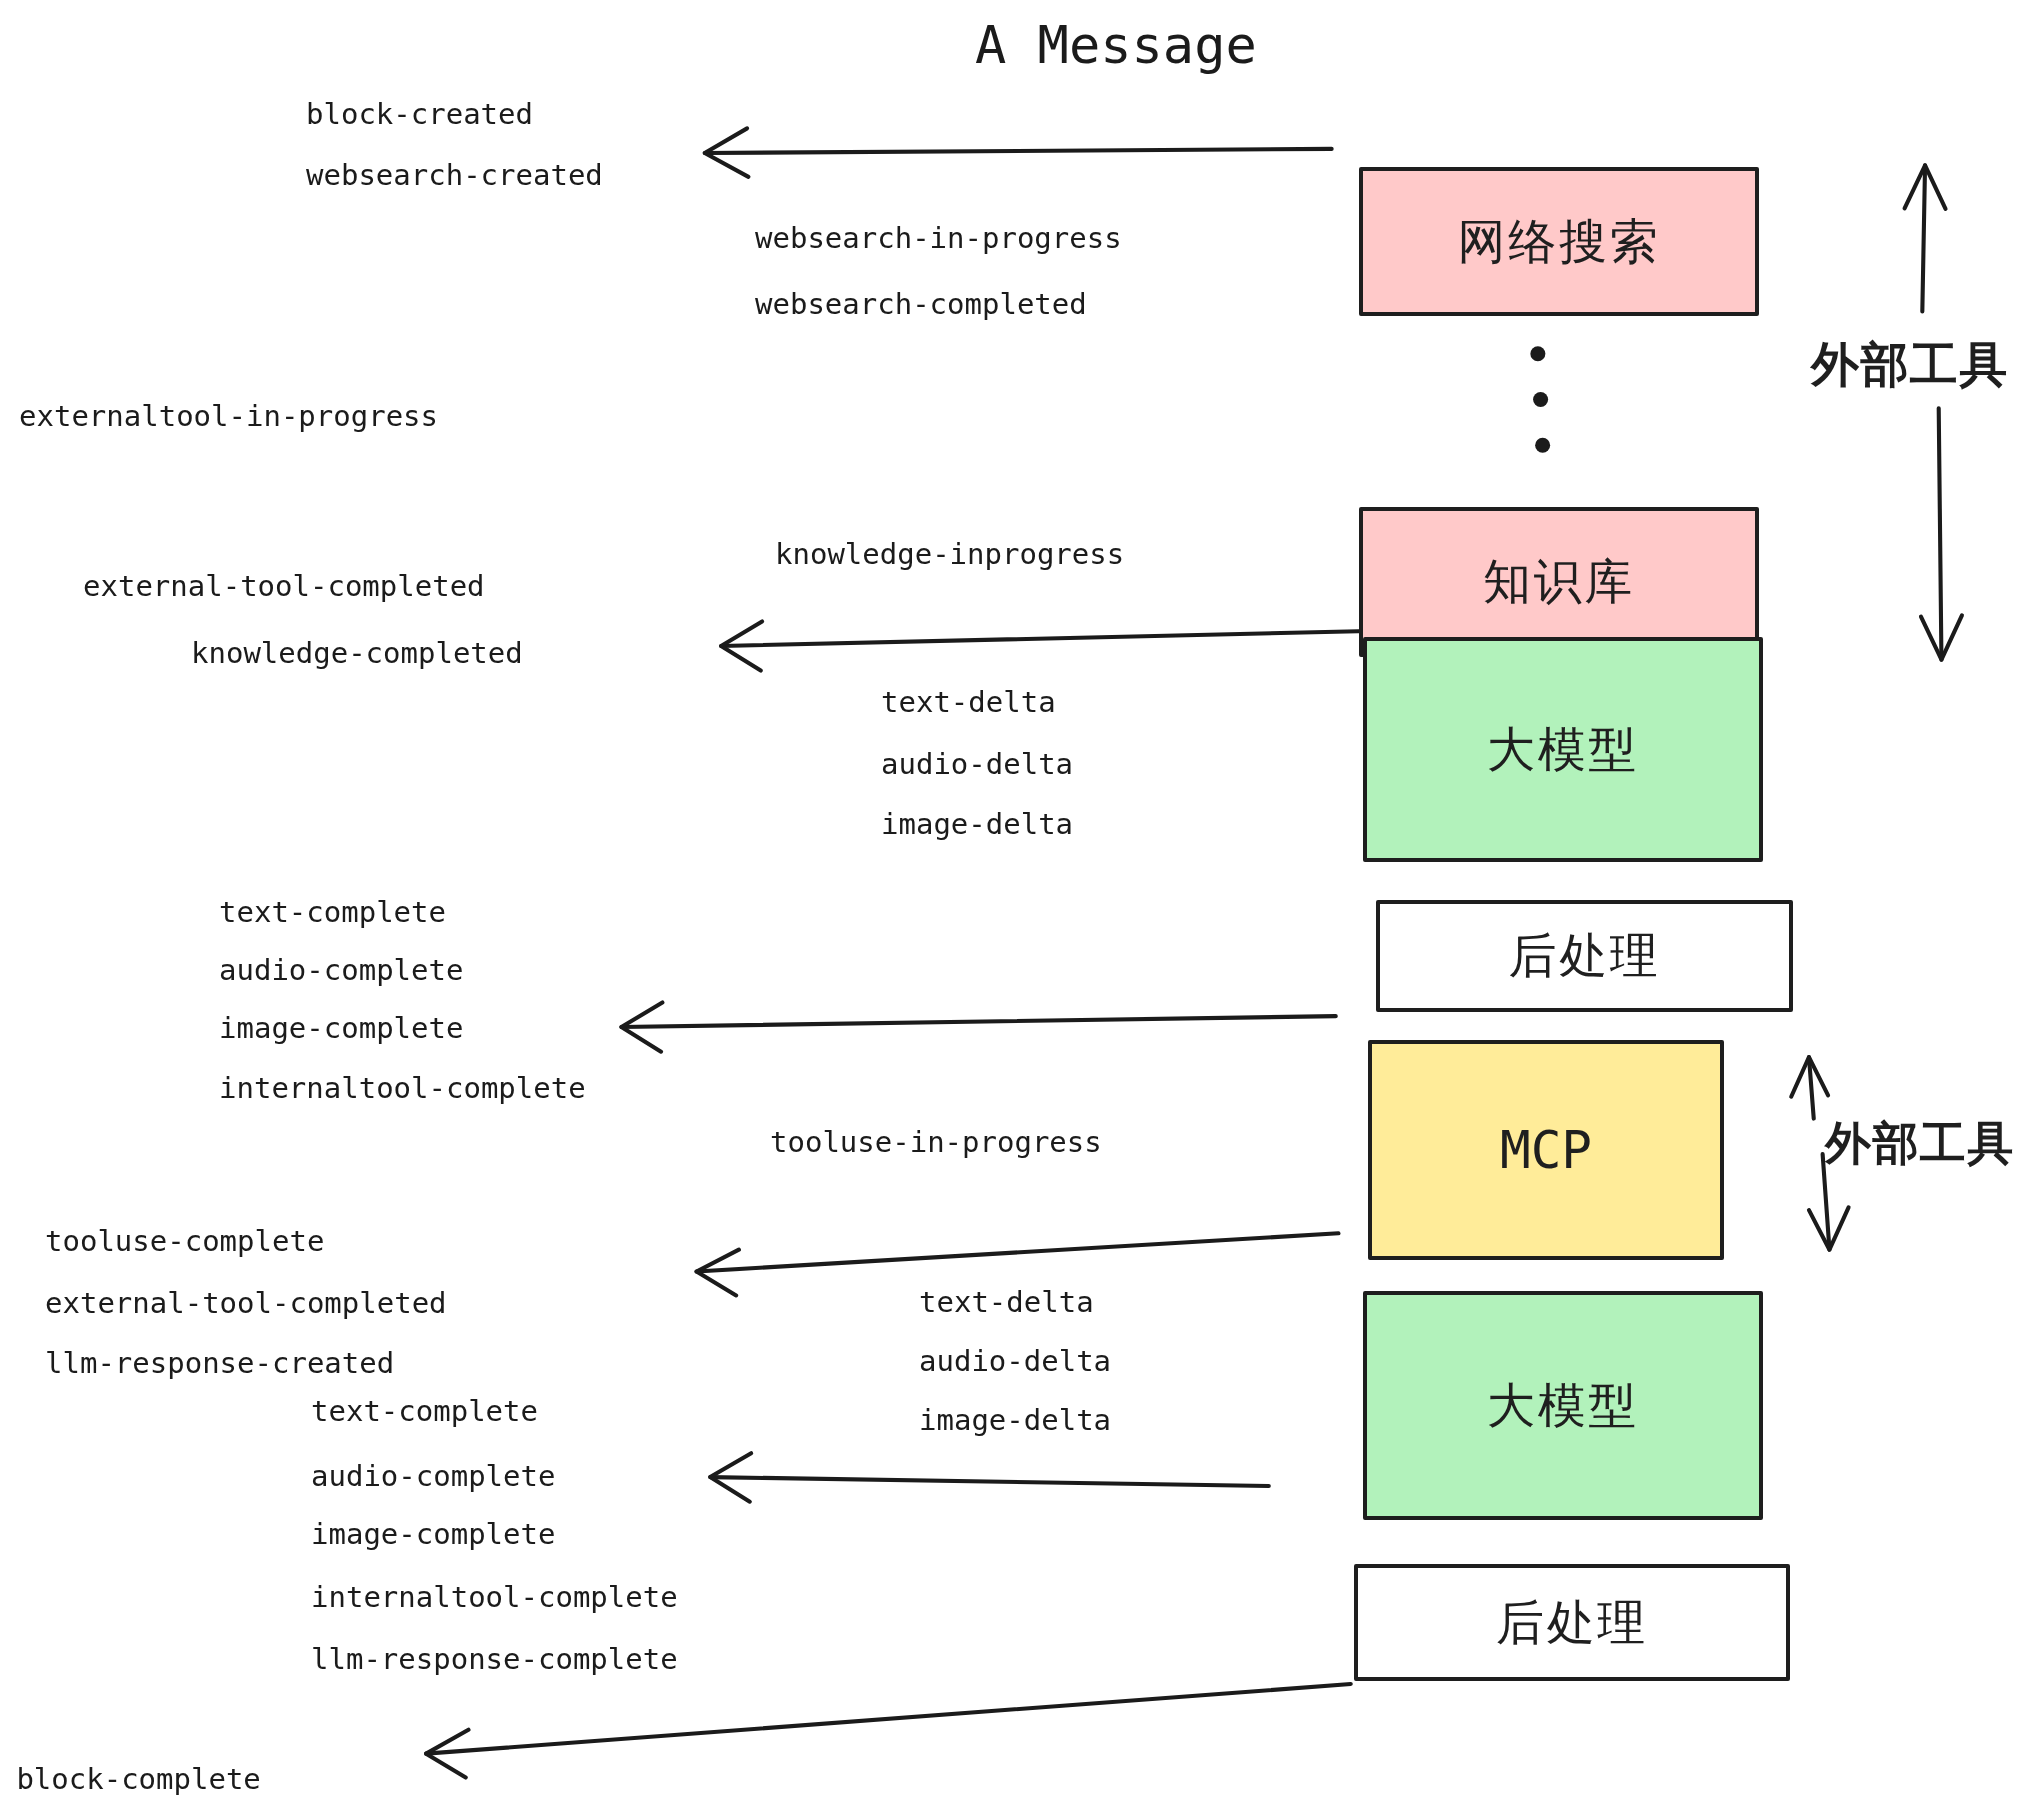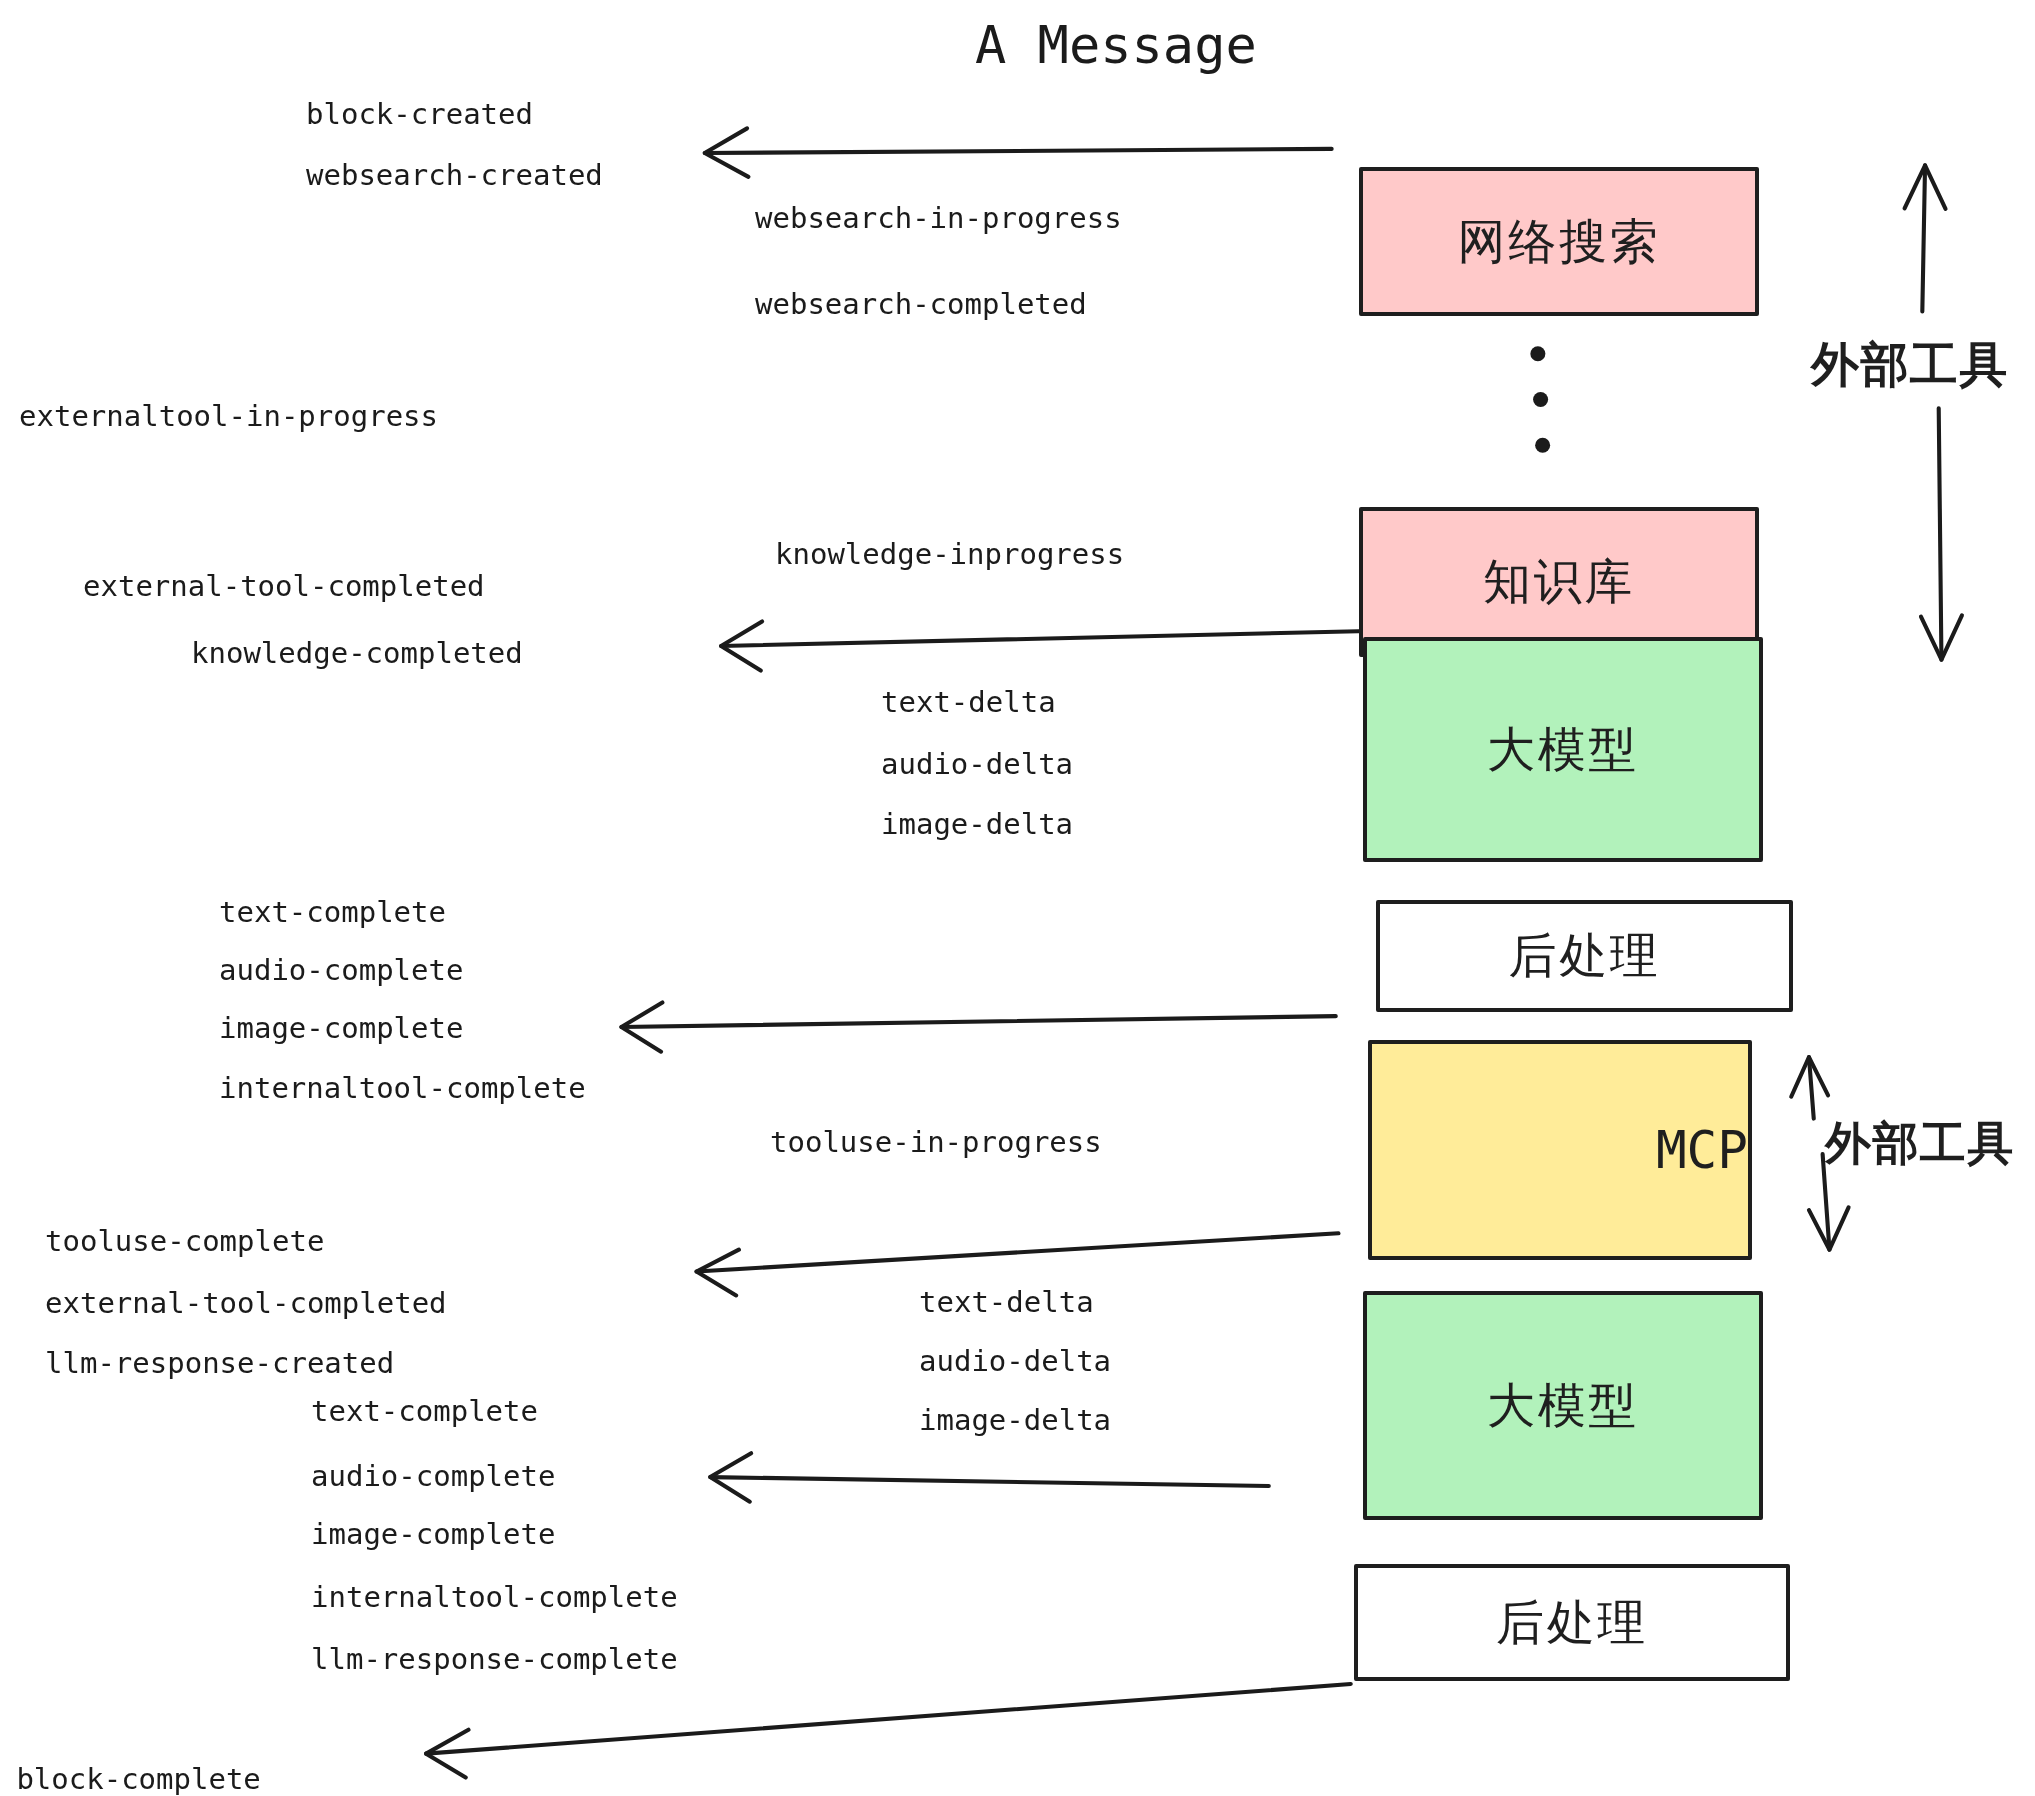--- a/index.html
+++ b/index.html
@@ -108,21 +108,21 @@
       <circle cx="2252" cy="518" r="11"></circle>
       <circle cx="2256" cy="585" r="11"></circle>
       <circle cx="2259" cy="652" r="11"></circle>
     </g>
   </svg>
 
   <div class="ev title" style="left:975px;top:19px;">A Message</div>
 
   <div class="ev" style="left:306px;top:100px;">block-created</div>
   <div class="ev" style="left:306px;top:161px;">websearch-created</div>
-  <div class="ev" style="left:755px;top:204px;">websearch-in-progress</div>
+  <div class="ev" style="left:755px;top:224px;">websearch-in-progress</div>
   <div class="ev" style="left:755px;top:290px;">websearch-completed</div>
   <div class="ev" style="left:19px;top:402px;">externaltool-in-progress</div>
   <div class="ev" style="left:775px;top:540px;">knowledge-inprogress</div>
   <div class="ev" style="left:83px;top:572px;">external-tool-completed</div>
   <div class="ev" style="left:191px;top:639px;">knowledge-completed</div>
   <div class="ev" style="left:881px;top:688px;">text-delta</div>
   <div class="ev" style="left:881px;top:750px;">audio-delta</div>
   <div class="ev" style="left:881px;top:810px;">image-delta</div>
   <div class="ev" style="left:219px;top:898px;">text-complete</div>
   <div class="ev" style="left:219px;top:956px;">audio-complete</div>
@@ -147,21 +147,21 @@
   </div>
   <div class="box pink" style="left:1359px;top:507px;width:400px;height:150px;">
     <span>知识库</span>
   </div>
   <div class="box green" style="left:1363px;top:637px;width:400px;height:225px;">
     <span>大模型</span>
   </div>
   <div class="box white" style="left:1376px;top:900px;width:417px;height:112px;">
     <span>后处理</span>
   </div>
-  <div class="box yellow mcp-font" style="left:1368px;top:1040px;width:384px;height:220px;justify-content:flex-end;">
+  <div class="box yellow mcp-font" style="left:1368px;top:1040px;width:356px;height:220px;">
     <span>MCP</span>
   </div>
   <div class="box green" style="left:1363px;top:1291px;width:400px;height:229px;">
     <span>大模型</span>
   </div>
   <div class="box white" style="left:1354px;top:1564px;width:436px;height:117px;">
     <span>后处理</span>
   </div>
 
   <div class="side" style="left:1811px;top:333px;">外部工具</div>

